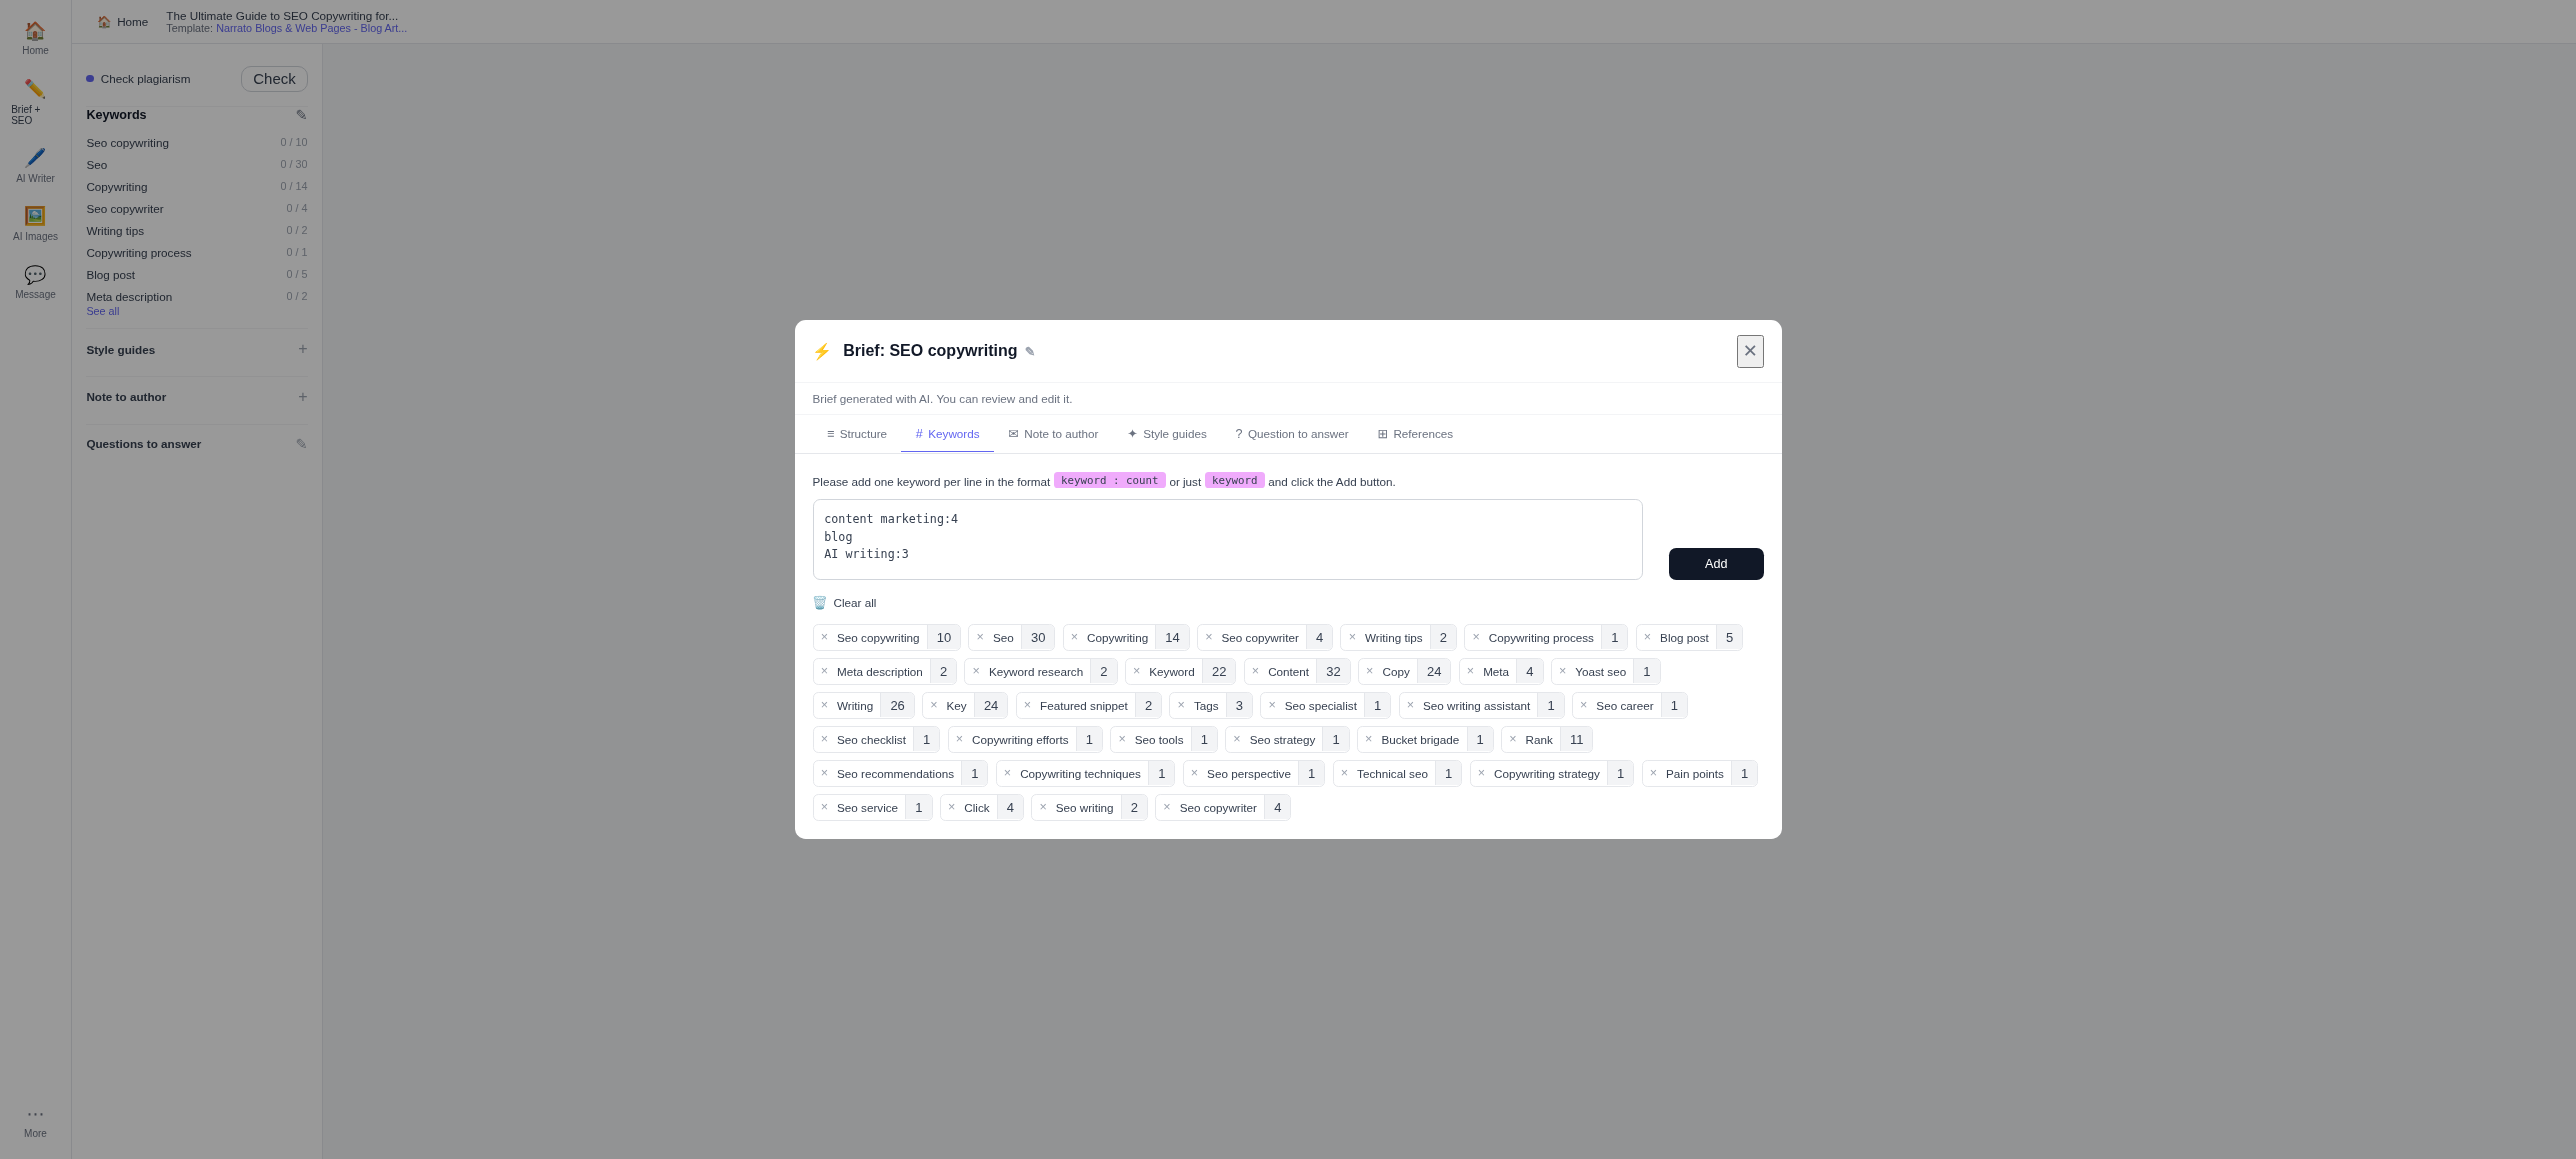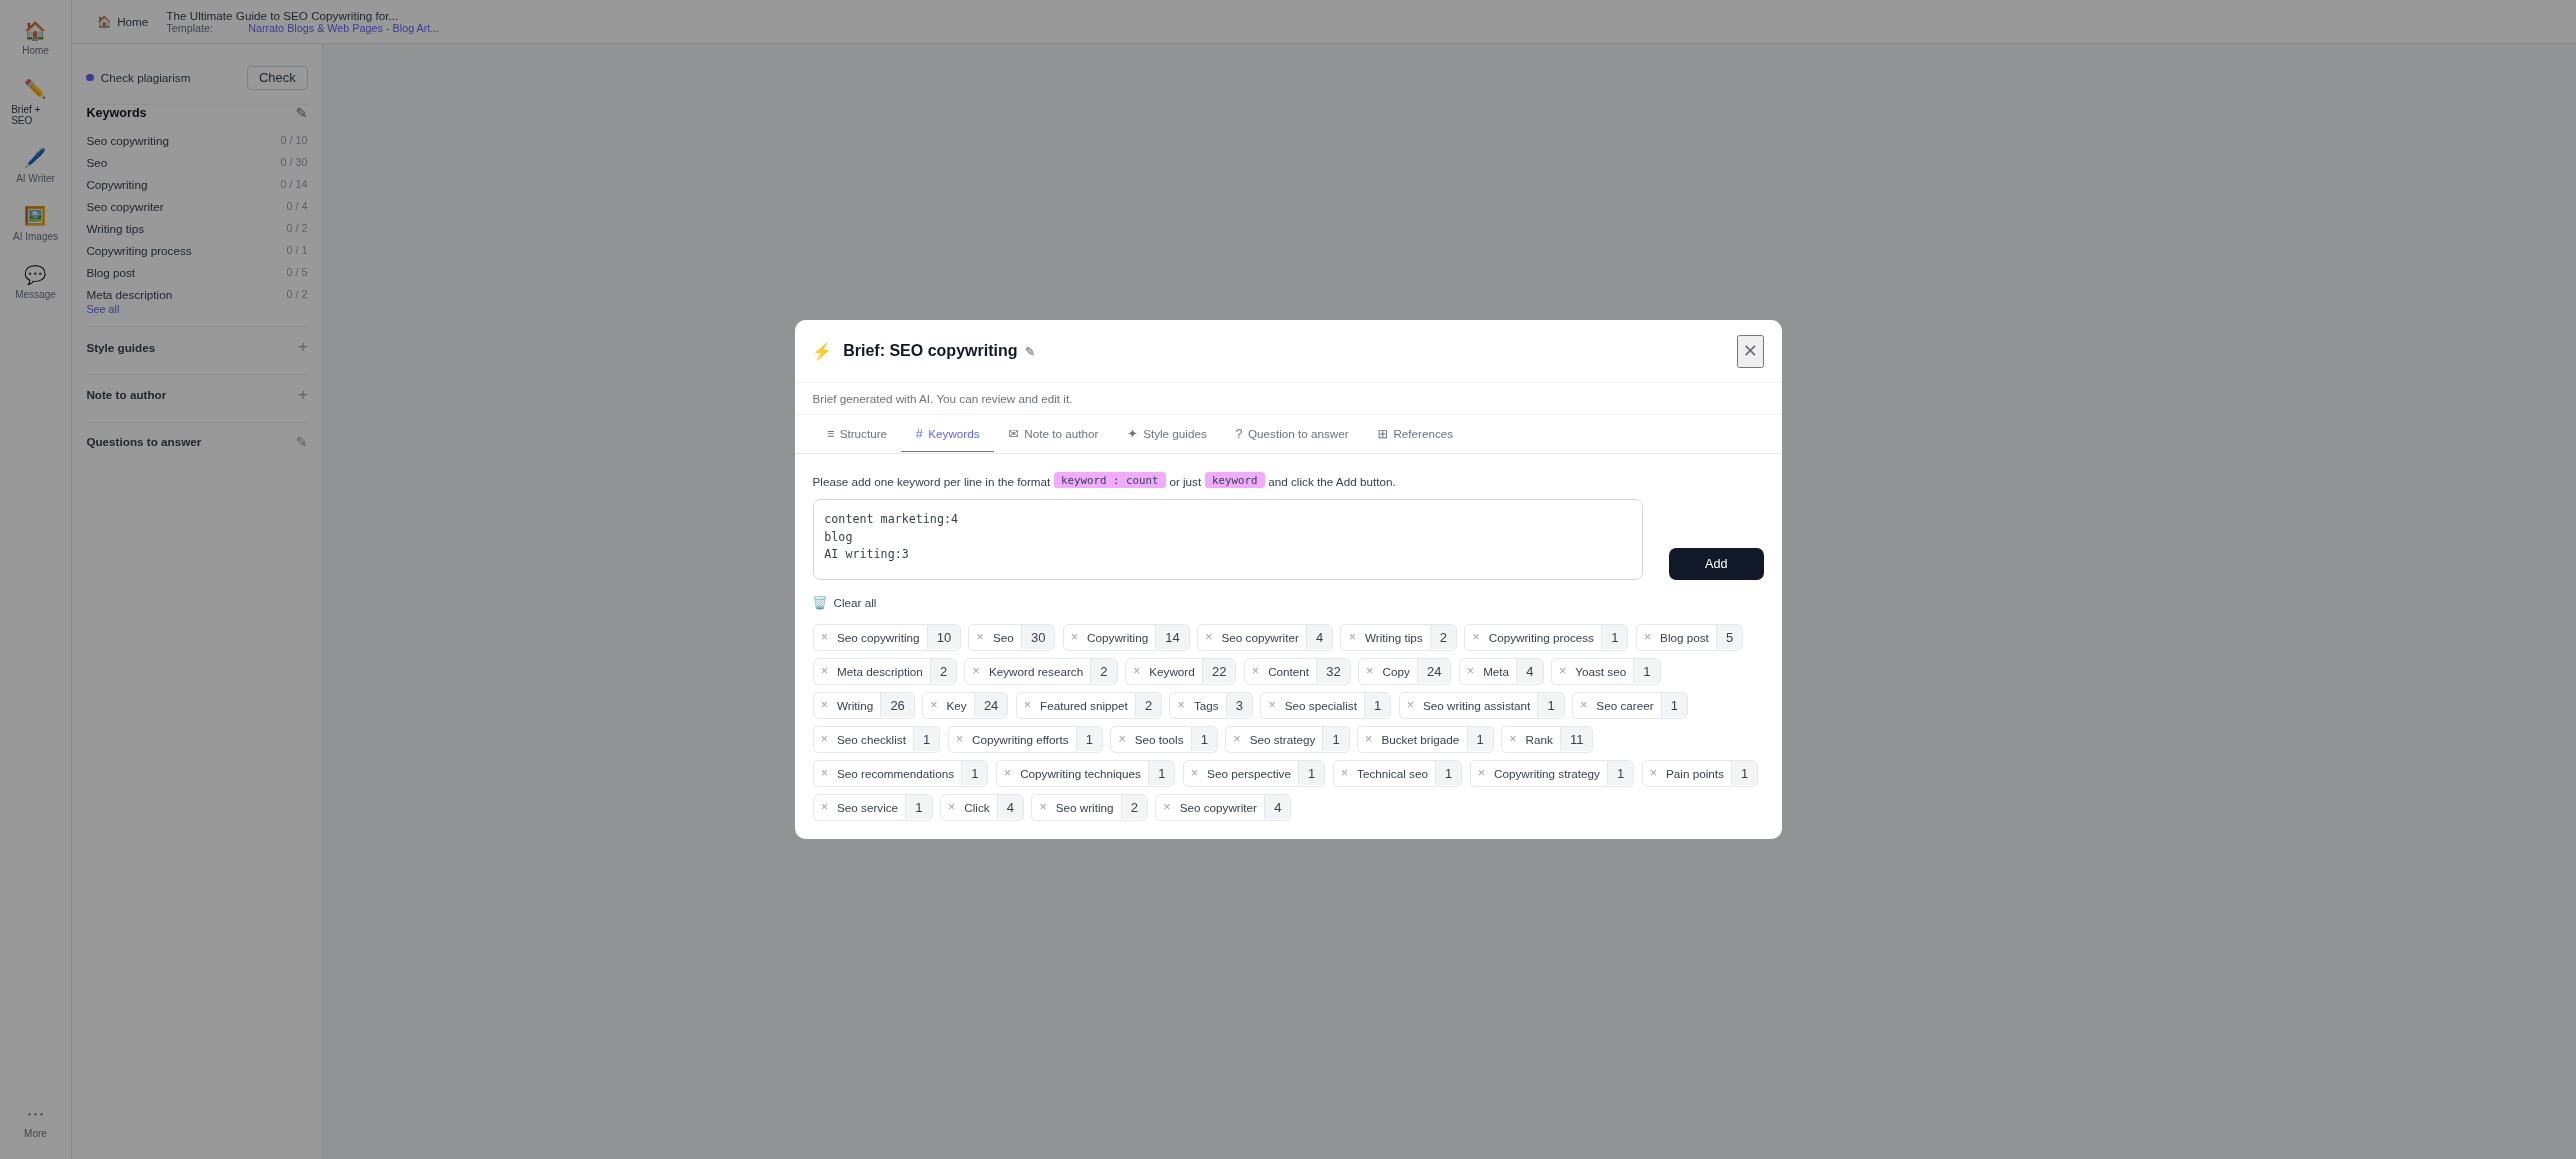--- a/index.html
+++ b/index.html
@@ -11,40 +11,40 @@
     .sidebar-item .icon { font-size: 18px; }
     .sidebar-item.active { color: #374151; }
 
     
     .main-content { flex: 1; display: flex; flex-direction: column; overflow: hidden; }
 
     
     .topbar { background: #fff; border-bottom: 0.9px solid #e5e7eb; padding: 9px 18px; display: flex; align-items: center; gap: 10.8px; }
     .topbar-title { font-size: 11.7px; color: #374151; font-weight: 500; flex: 1; }
     .topbar-template { font-size: 10.8px; color: #6b7280; }
-    .topbar-template a { color: #6366f1; text-decoration: none; margin-left: 32px; }
+    .topbar-template a { color: #6366f1; text-decoration: none; }
     .topbar-home { display: flex; align-items: center; gap: 5.4px; color: #374151; font-size: 11.7px; cursor: pointer; padding: 3.6px 7.2px; border-radius: 5.4px; }
 
     
     .content-area { flex: 1; display: flex; overflow: hidden; }
 
     
     .left-panel { width: 251px; background: #fff; border-right: 0.9px solid #e5e7eb; overflow-y: auto; padding: 14.4px; }
     .left-panel-header { display: flex; justify-content: space-between; align-items: center; margin-bottom: 10.8px; }
     .left-panel-title { font-size: 12.6px; font-weight: 600; color: #111827; }
     .left-panel-edit { color: #6b7280; cursor: pointer; font-size: 14.4px; }
     .keyword-list { display: flex; flex-direction: column; gap: 5.4px; }
     .keyword-item { display: flex; justify-content: space-between; align-items: center; font-size: 11.7px; color: #374151; padding: 1.8px 0; }
     .keyword-count { color: #9ca3af; font-size: 10.8px; }
     .see-all { color: #6366f1; font-size: 10.8px; cursor: pointer; margin-top: 5.4px; }
     .section-header { display: flex; justify-content: space-between; align-items: center; padding: 10.8px 0 7.2px; border-top: 0.9px solid #f3f4f6; margin-top: 10.8px; }
     .section-title { font-size: 11.7px; font-weight: 600; color: #374151; }
     .check-plagiarism { display: flex; align-items: center; gap: 7.2px; font-size: 11.7px; color: #374151; padding: 7.2px 0 14.4px; border-bottom: 0.9px solid #f3f4f6; }
     .check-dot { width: 7.2px; height: 7.2px; background: #6366f1; border-radius: 50%; }
-    .check-btn { background: #fff; border: 0.9px solid #d1d5db; color: #374151; padding: 3.6px 10.8px; border-radius: 4px; font-size: 13px; cursor: pointer; }
+    .check-btn { background: #fff; border: 0.9px solid #d1d5db; color: #374151; padding: 3.6px 10.8px; border-radius: 10px; font-size: 15px; cursor: pointer; }
 
     
     .modal-overlay { position: fixed; top: 0; left: 0; right: 0; bottom: 0; background: rgba(0,0,0,0.4); z-index: 100; display: flex; align-items: center; justify-content: center; }
     .modal { background: #fff; border-radius: 10.8px; width: 987px; max-height: 90vh; display: flex; flex-direction: column; overflow: hidden; }
     .modal-header { display: flex; align-items: center; padding: 14.4px 18px; border-bottom: 0.9px solid #f3f4f6; gap: 10.8px; }
     .modal-title { font-size: 16px; font-weight: 600; color: #111827; flex: 1; display: flex; align-items: center; gap: 7.2px; }
     .modal-subtitle { font-size: 11.7px; color: #6b7280; padding: 9px 18px; border-bottom: 0.9px solid #f3f4f6; }
     .modal-close { cursor: pointer; color: #6b7280; font-size: 18px; padding: 3.6px; }
     .lightning-icon { color: #f59e0b; font-size: 16px; }
 

